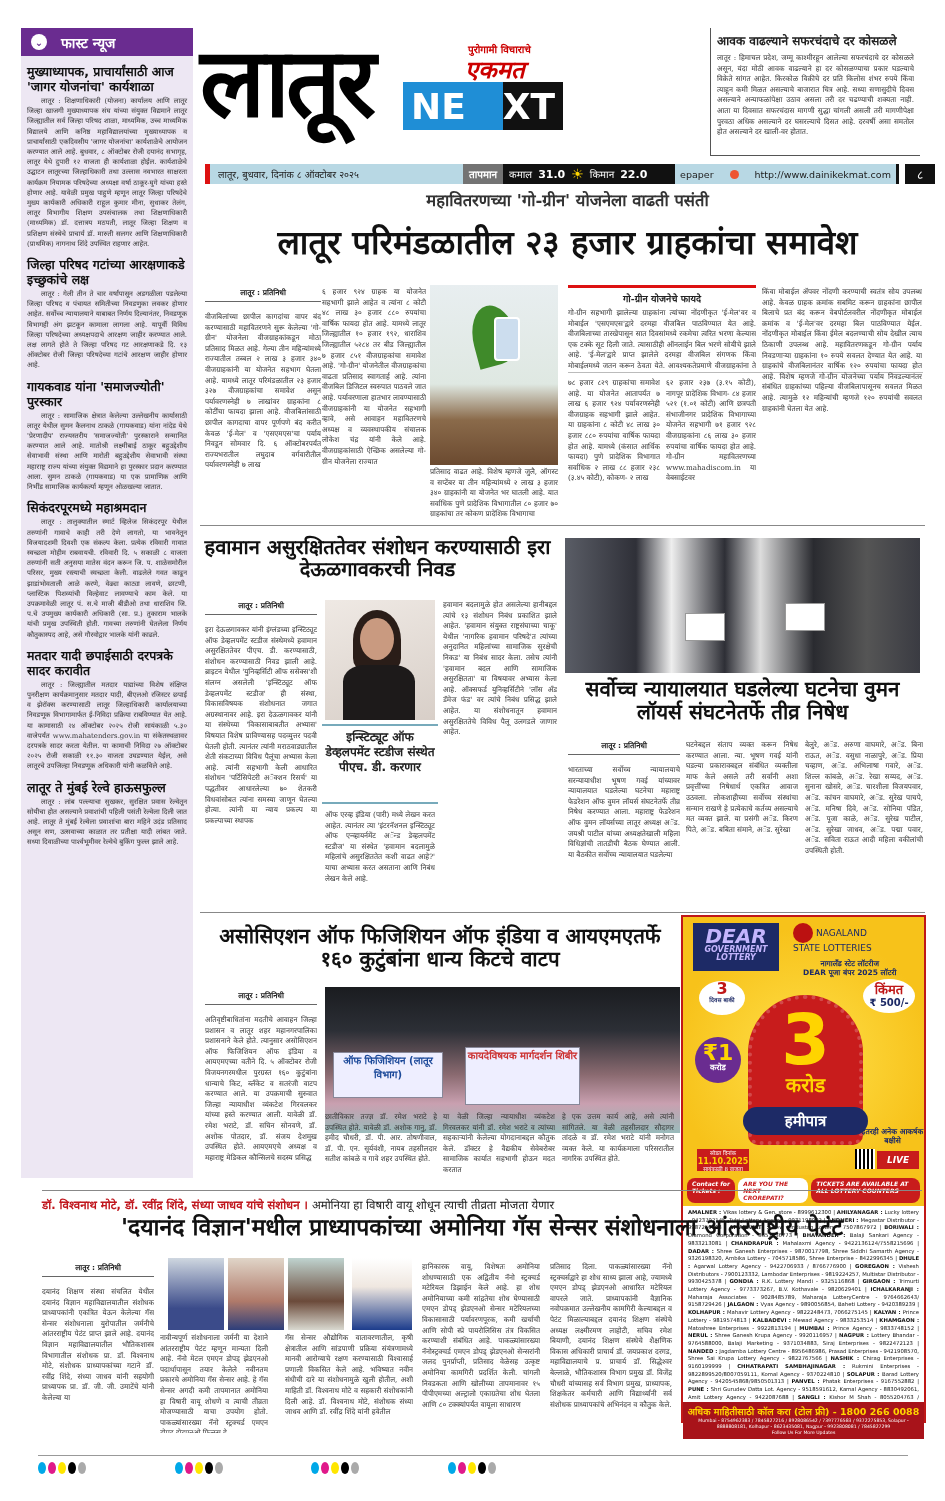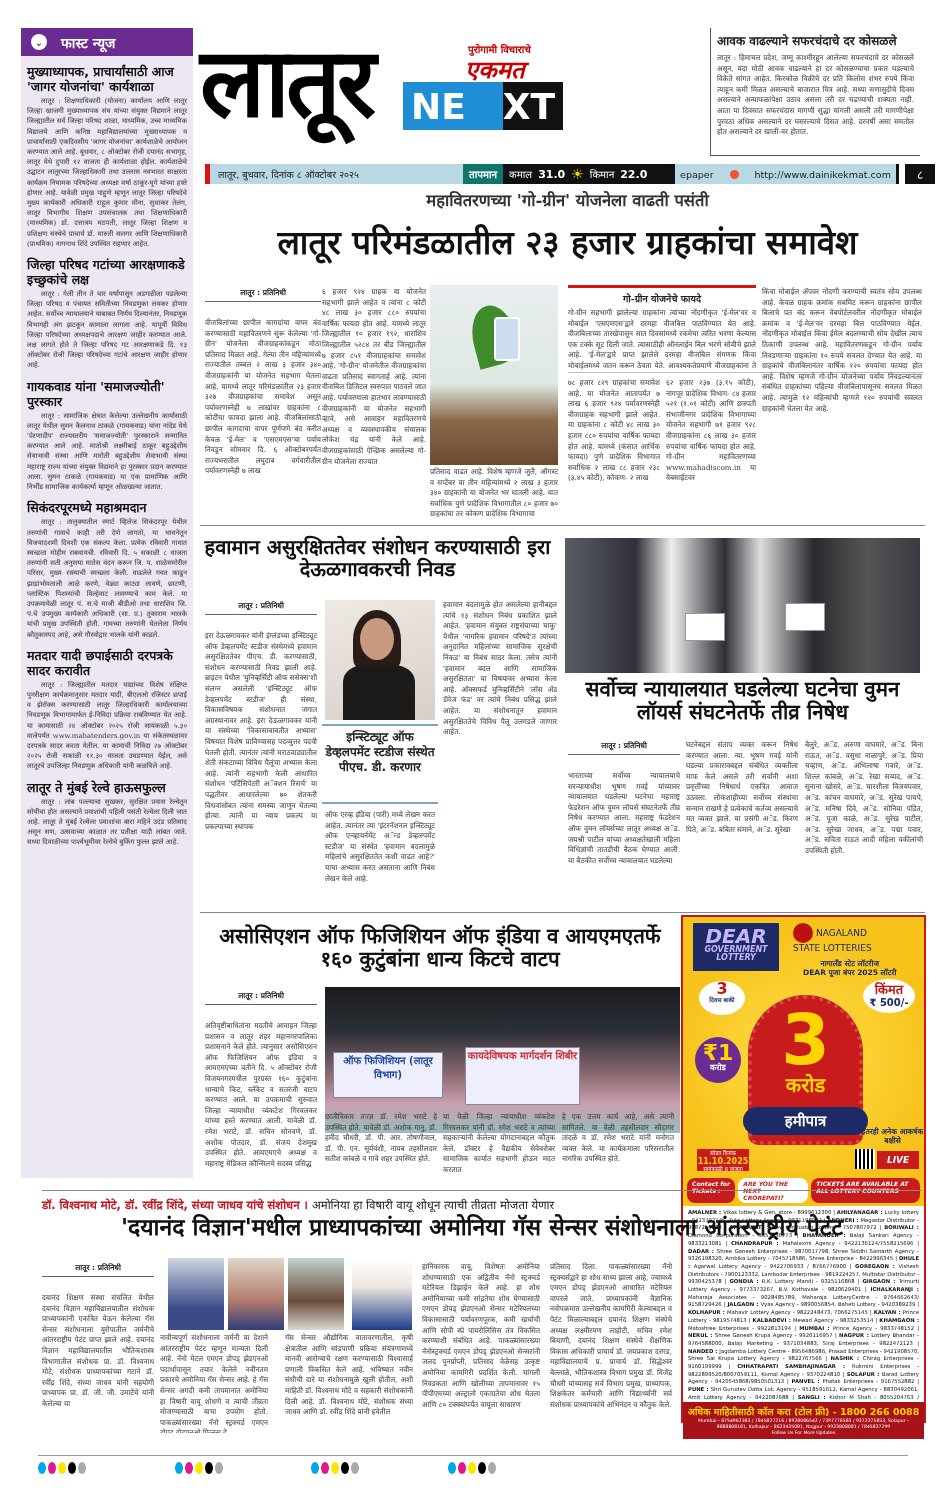--- a/index.html
+++ b/index.html
@@ -1,38 +1,38 @@
 <!DOCTYPE html>
 <html><head>
 <meta charset="utf-8">
 <style>
 *{box-sizing:border-box;margin:0;padding:0}
 body{width:945px;height:1501px;background:#fff;font-family:"DejaVu Sans",sans-serif;color:#222;position:relative;overflow:hidden}
 .abs{position:absolute}
 .txt{font-family:"DejaVu Serif",serif;font-size:7.2px;line-height:10.6px;color:#333;text-align:justify;overflow:hidden}
 .hd{font-family:"DejaVu Sans",sans-serif;font-weight:bold;color:#111;line-height:1.12}
-.byline{font-family:"DejaVu Sans",sans-serif;font-size:7.5px;font-weight:bold;text-align:center;border-bottom:1px solid #666;padding-bottom:4px;margin-bottom:16px}
+.byline{font-family:"DejaVu Sans",sans-serif;font-size:7.5px;font-weight:bold;text-align:center;border-bottom:1px solid #666;padding-bottom:4px;margin-bottom:10px}
 
 #leftcol{left:21px;top:28px;width:172px;height:1150px;background:#ede7f3}
 #fast{height:28px;background:#6a2c90;color:#fff;font-size:14px;font-weight:bold;display:flex;align-items:center;padding-left:10px;gap:14px}
 #fast .ic{width:16px;height:16px;border-radius:50%;background:#fff;color:#6a2c90;font-size:10px;display:flex;align-items:center;justify-content:center}
 .lnews{padding:4px 6px 0 6px}
 .lnews h3{font-size:12.5px;font-weight:bold;line-height:15px;color:#111;margin:4px 0 2px}
 .lnews p{font-family:"DejaVu Serif",serif;font-size:6.9px;line-height:10.2px;color:#333;text-align:justify;text-indent:14px}
 
 #logo{left:200px;top:35px;font-size:96px;font-weight:bold;color:#000;letter-spacing:-4px;line-height:1}
 #next{left:403px;top:82px;width:160px;height:48px;display:flex}
 #next .n1{background:#1f8ed6;color:#fff;font-size:36px;font-weight:bold;padding:4px 4px 0 8px;flex:1}
 #next .n2{background:#111;color:#fff;font-size:36px;font-weight:bold;padding:4px 8px 0 0}
 #tag1{left:468px;top:42px;font-size:10px;color:#c00;font-weight:bold}
 #tag2{left:465px;top:52px;font-size:24px;color:#c00;font-weight:bold;font-style:italic}
 #ticker{left:205px;top:164px;width:730px;height:20px;display:flex;align-items:center}
 #ticker .date{background:#b8d8e4;height:20px;flex:0 0 258px;border-left:5px solid #d11;font-size:9.5px;display:flex;align-items:center;padding-left:8px}
 #ticker .temp{background:#111;color:#fff;height:20px;flex:0 0 212px;display:flex;align-items:center;gap:6px;padding-left:0;font-size:10px}
-#ticker .temp .lbl{background:#0f766e;color:#fff;font-weight:bold;padding:2px 6px;height:20px;display:flex;align-items:center}
+#ticker .temp .lbl{background:#737373;color:#fff;font-weight:bold;padding:2px 6px;height:20px;display:flex;align-items:center}
 #ticker .temp b{font-size:11px}
 #ticker .sun{color:#ffd500;font-size:14px}
 #ticker .ep{background:#b8d8e4;height:20px;flex:1;display:flex;align-items:center;justify-content:center;font-size:9.5px;gap:16px;border-right:3px solid #111}
 #ticker .ep .dot{width:9px;height:9px;border-radius:50%;background:#e53}
 #ticker .pg{width:30px;height:20px;background:#111;color:#fff;font-size:12px;display:flex;align-items:center;justify-content:center;margin-left:6px}
 #topbox{left:710px;top:28px;width:210px;height:128px;border-left:1px solid #555;border-bottom:1px solid #555;padding:4px 6px}
 #topbox h3{font-size:12px;font-weight:bold;margin-bottom:4px}
 
 #kicker{left:200px;top:188px;width:735px;text-align:center;font-size:16.5px;color:#333;font-weight:bold}
 #mainhead{left:200px;top:225px;width:735px;text-align:center;font-size:33px}

